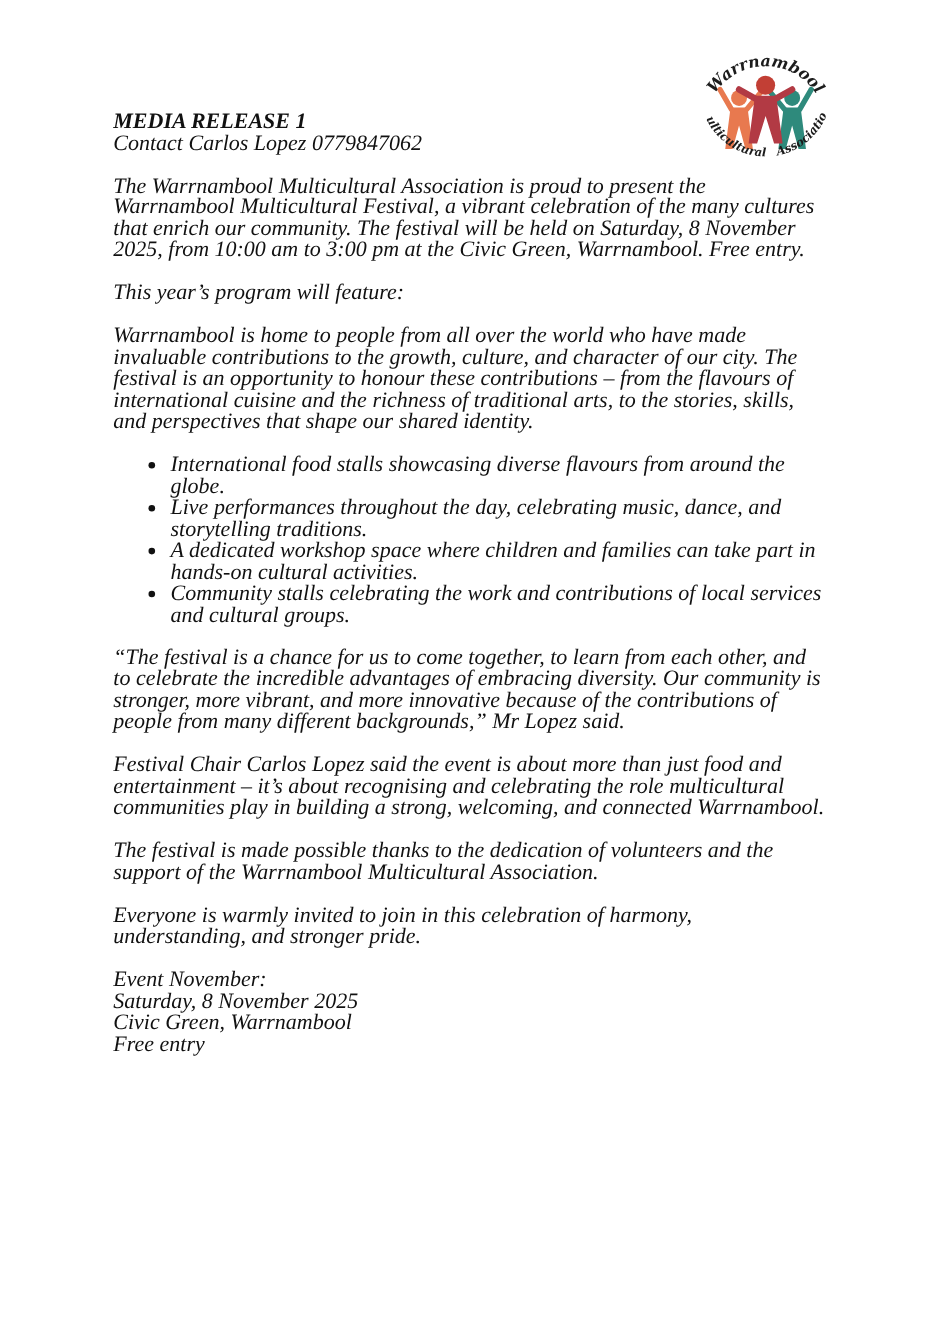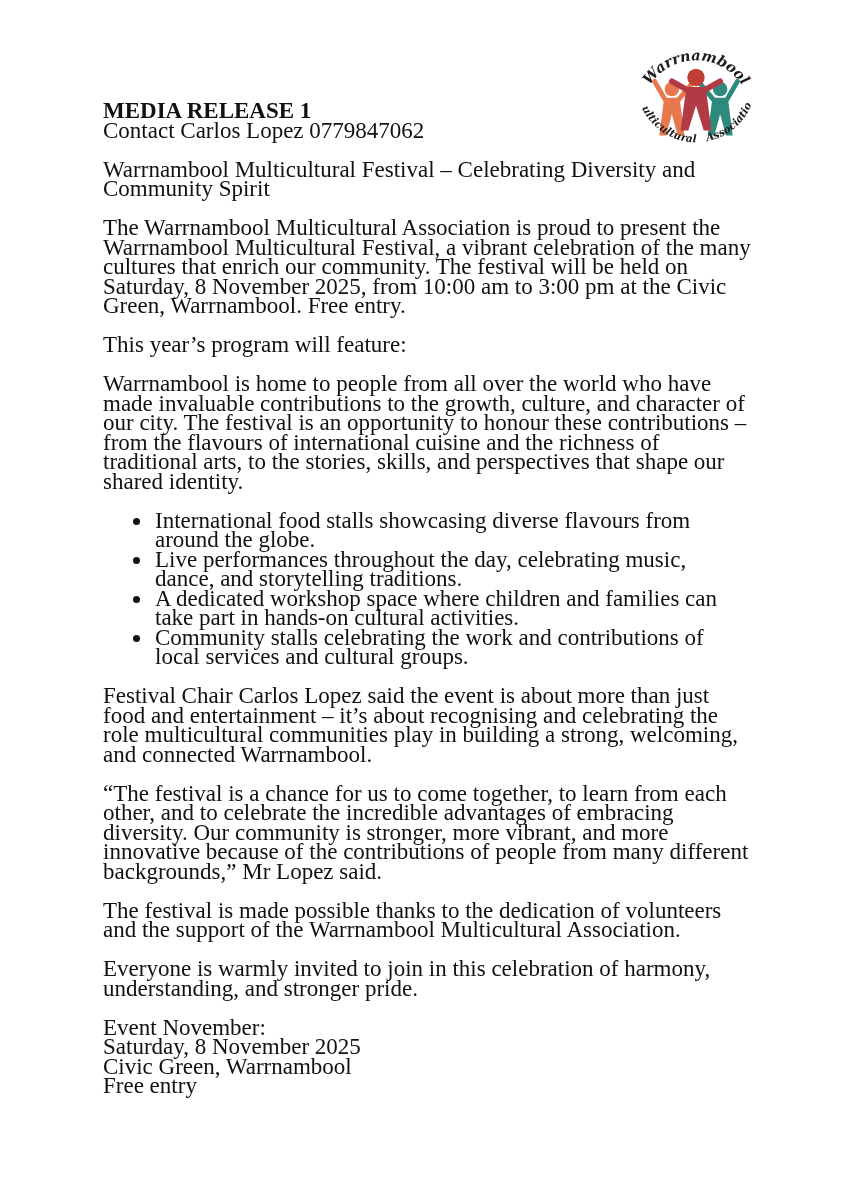--- a/index.html
+++ b/index.html
@@ -27,22 +27,23 @@
     font-weight: 700;
     fill: #1c1c1c;
   }
   .arc-top  { font-size: 15px; }
   .arc-bot  { font-size: 11px; word-spacing: 7px; }
   .content {
     position: absolute;
     left: 103px;
     top: 101px;
     width: 648px;
-    font-size: 23px;
+    font-size: 20px;
     line-height: 19.5px;
+    font-style: italic;
   }
   p, .line { margin: 0; }
   .para { margin: 0 0 19.5px 0; }
   .bold { font-weight: 700; }
   ul.features {
     margin: 0 0 19.5px 0;
     padding-left: 50px;
     list-style: disc outside;
   }
   ul.features li { padding-left: 2px; }
@@ -84,38 +85,37 @@
         <textPath href="#arcBottom" startOffset="50%" text-anchor="middle">Multicultural Association</textPath>
       </text>
     </svg>
   </div>
 
   <div class="content">
     <p class="bold line">MEDIA RELEASE 1</p>
 
     <p class="para">Contact Carlos Lopez 0779847062</p>
 
-    <p class="para">Warrnambool Multicultural Festival – Celebrating Diversity and Community Spirit</p>
 
     <p class="para">The Warrnambool Multicultural Association is proud to present the Warrnambool Multicultural Festival, a vibrant celebration of the many cultures that enrich our community. The festival will be held on Saturday, 8 November 2025, from 10:00 am to 3:00 pm at the Civic Green, Warrnambool. Free entry.</p>
 
     <p class="para">This year’s program will feature:</p>
 
     <p class="para">Warrnambool is home to people from all over the world who have made invaluable contributions to the growth, culture, and character of our city. The festival is an opportunity to honour these contributions – from the flavours of international cuisine and the richness of traditional arts, to the stories, skills, and perspectives that shape our shared identity.</p>
 
     <ul class="features">
       <li>International food stalls showcasing diverse flavours from around the globe.</li>
       <li>Live performances throughout the day, celebrating music, dance, and storytelling traditions.</li>
       <li>A dedicated workshop space where children and families can take part in hands-on cultural activities.</li>
       <li>Community stalls celebrating the work and contributions of local services and cultural groups.</li>
     </ul>
 
+    <p class="para">“The festival is a chance for us to come together, to learn from each other, and to celebrate the incredible advantages of embracing diversity. Our community is stronger, more vibrant, and more innovative because of the contributions of people from many different backgrounds,” Mr Lopez said.</p>
+
     <p class="para">Festival Chair Carlos Lopez said the event is about more than just food and entertainment – it’s about recognising and celebrating the role multicultural communities play in building a strong, welcoming, and connected Warrnambool.</p>
-
-    <p class="para">“The festival is a chance for us to come together, to learn from each other, and to celebrate the incredible advantages of embracing diversity. Our community is stronger, more vibrant, and more innovative because of the contributions of people from many different backgrounds,” Mr Lopez said.</p>
 
     <p class="para">The festival is made possible thanks to the dedication of volunteers and the support of the Warrnambool Multicultural Association.</p>
 
     <p class="para">Everyone is warmly invited to join in this celebration of harmony, understanding, and stronger pride.</p>
 
     <div>
       <p class="line">Event November:</p>
       <p class="line">Saturday, 8 November 2025</p>
       <p class="line">Civic Green, Warrnambool</p>
       <p class="line">Free entry</p>

